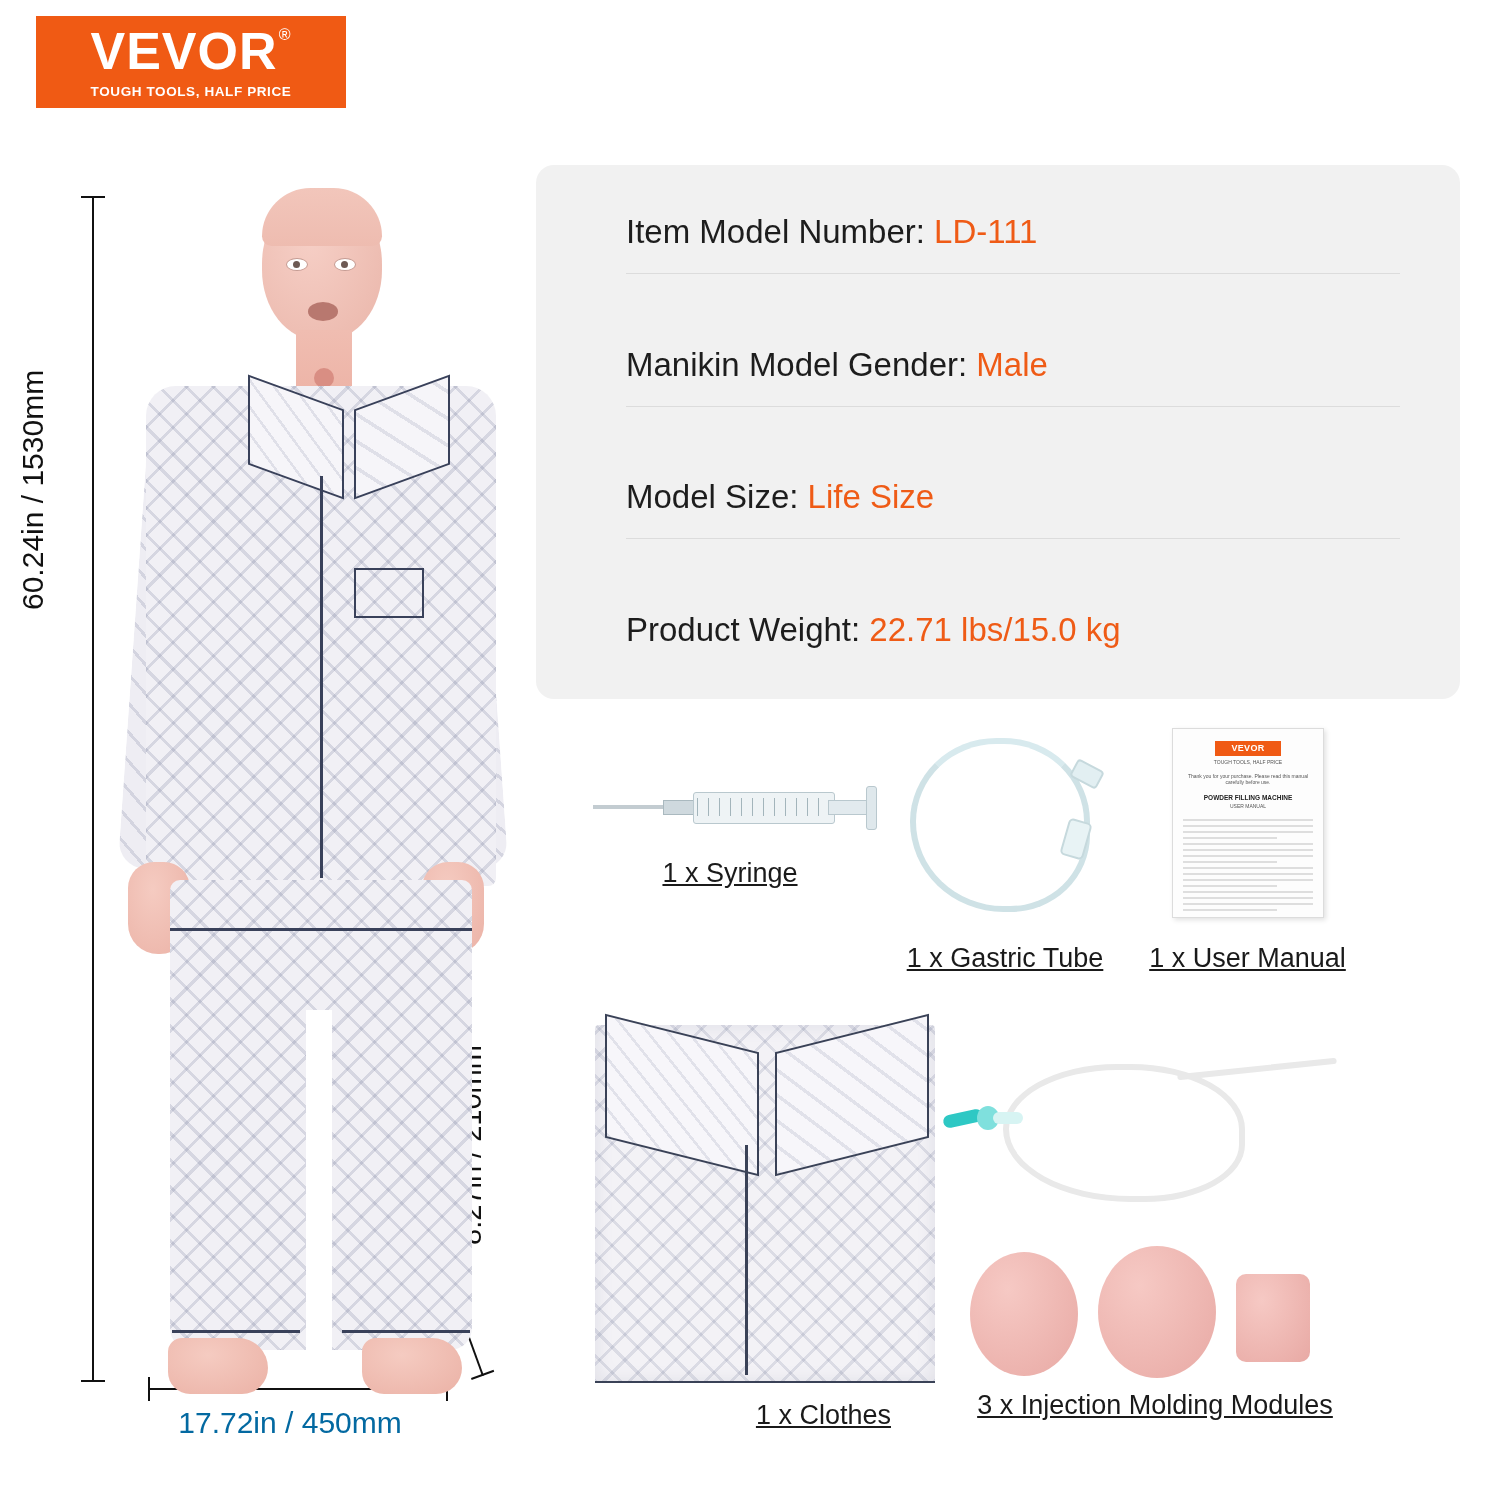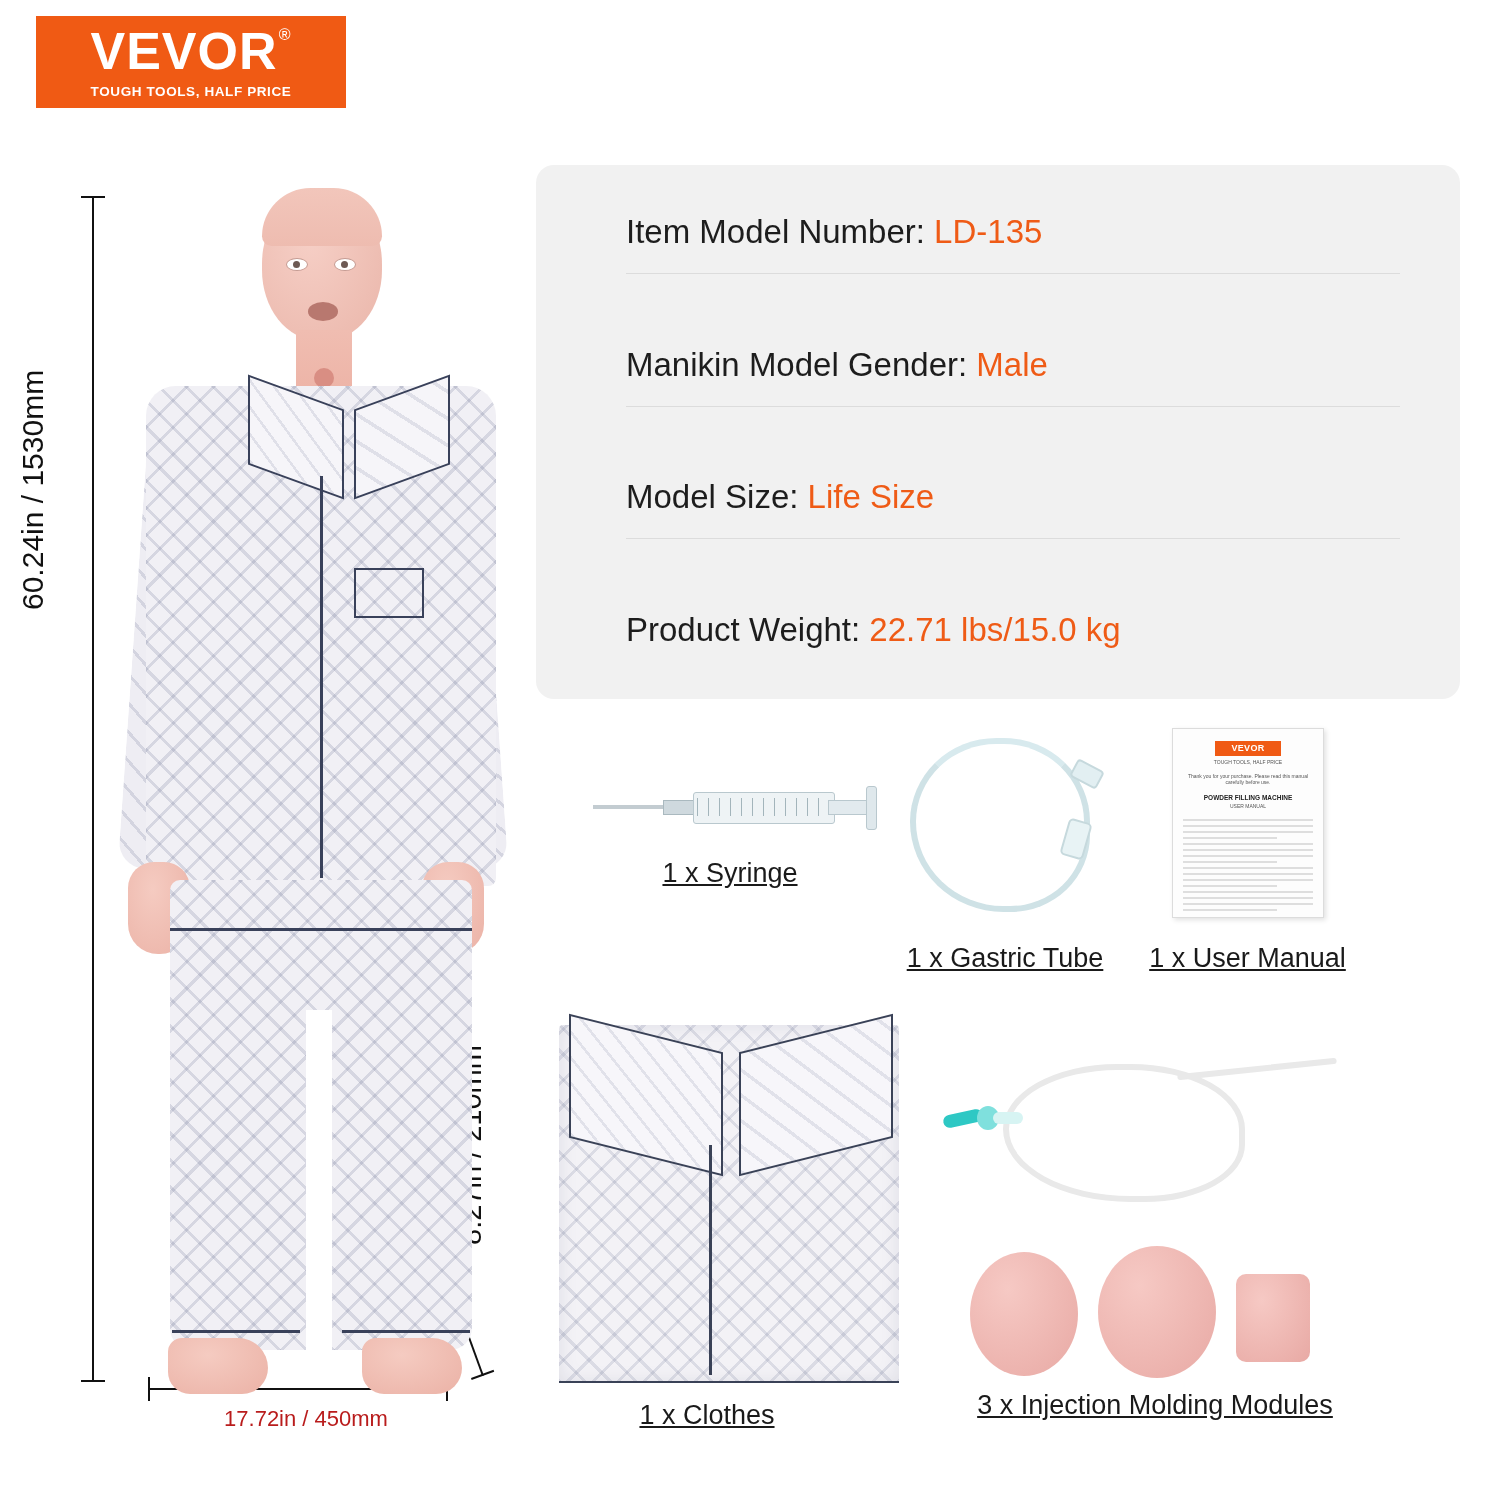--- a/index.html
+++ b/index.html
@@ -135,26 +135,26 @@
     position: absolute;
     top: -11px;
     width: 2px;
     height: 24px;
     background: #111;
   }
   .dim-h:before { left: 0; }
   .dim-h:after { right: 0; }
   .dim-h-label {
     position: absolute;
-    left: 156px;
+    left: 140px;
     top: 1406px;
     width: 300px;
     text-align: center;
-    font-size: 22px;
-    color: #b91c1c;
+    font-size: 30px;
+    color: #0369a1;
   }
 
   
   .dim-d {
     position: absolute;
     left: 458px;
     top: 1240px;
     width: 2px;
     height: 140px;
     background: #111;
@@ -442,21 +442,21 @@
 <div class="logo-box">
   <div class="logo-word">
     <span>VEVOR</span><span class="reg">®</span>
   </div>
   <div class="logo-sub">TOUGH TOOLS, HALF PRICE</div>
 </div>
 
 <div class="spec-panel">
   <div class="spec-row">
     <span>Item Model Number:</span>
-    <span class="spec-val">LD-135</span>
+    <span class="spec-val">LD-111</span>
   </div>
   <div class="spec-row">
     <span>Manikin Model Gender:</span>
     <span class="spec-val">Male</span>
   </div>
   <div class="spec-row">
     <span>Model Size:</span>
     <span class="spec-val">Life Size</span>
   </div>
   <div class="spec-row">
@@ -555,21 +555,21 @@
             <div></div>
             <div></div>
             <div></div>
         </div>
       </div>
     </div>
   </div>
   <div class="acc-label">1 x User Manual</div>
 </div>
 
-<div class="acc" style="left:559px; top:1025px; width:296px;">
+<div class="acc" style="left:595px; top:1025px; width:296px;text-align:right;">
   <div class="acc-art" style="height:375px;">
     <div class="clothes" style="left:0; top:0;">
       <div class="cl-body"></div>
       <div class="cl-collarL"></div>
       <div class="cl-collarR"></div>
       <div class="cl-placket"></div>
       <div class="cl-hem"></div>
     </div>
   </div>
   <div class="acc-label">1 x Clothes</div>

